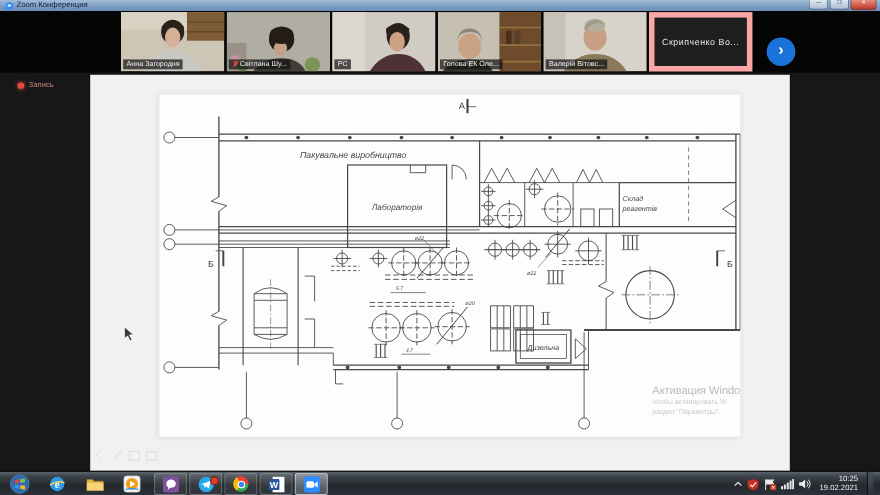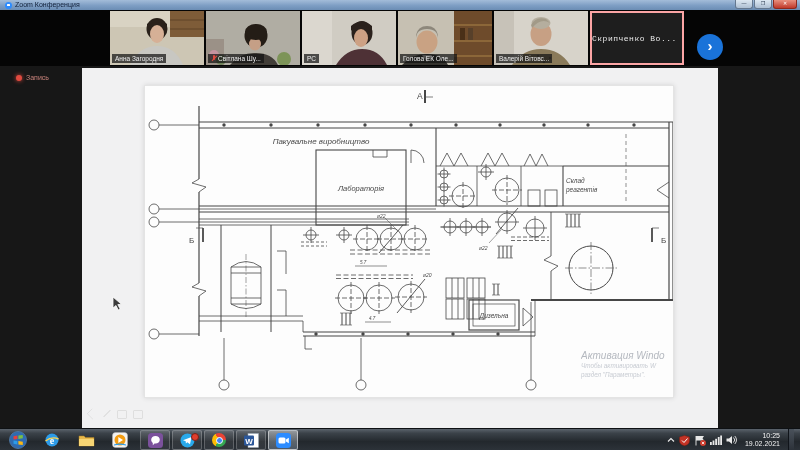--- a/index.html
+++ b/index.html
@@ -21,35 +21,35 @@
   .wbtn.close span{color:#fff;}
   
   .strip{position:absolute;left:0;top:10px;width:800px;height:56px;background:#050505;}
   .tile{position:absolute;top:1px;width:94px;height:54px;background:#222;overflow:hidden;}
   .tile svg{display:block;width:94px;height:54px;}
   .name-tag{position:absolute;left:2px;bottom:2px;background:rgba(20,20,20,.72);color:#efefef;
     font-size:6.5px;line-height:9px;padding:0 3px;white-space:nowrap;display:flex;align-items:center;gap:2px;max-width:86px;overflow:hidden;}
   .mic-off-icon{display:inline-block;width:5px;height:7px;position:relative;flex:0 0 auto;}
   .mic-off-icon:before{content:"";position:absolute;left:1.5px;top:0;width:2px;height:4.5px;background:#e04a3f;border-radius:1px;}
   .mic-off-icon:after{content:"";position:absolute;left:-0.5px;top:2.8px;width:6.5px;height:1px;background:#e04a3f;transform:rotate(-45deg);}
-  .tile.novideo{background:#1e1e1e;border:2px solid #fca5a5;box-sizing:border-box;
-    display:flex;align-items:center;font-family:Liberation Mono, monospace;}
+  .tile.novideo{background:#1e1e1e;border:5px solid #fca5a5;box-sizing:border-box;
+    display:flex;align-items:center;justify-content:center;}
   .tile.novideo .nv-name{color:#e9e9e9;font-size:8px;letter-spacing:.5px;}
   .next-btn{position:absolute;left:697px;top:24px;width:26px;height:26px;border-radius:50%;
     background:#1a73d9;color:#fff;font-size:15px;line-height:24px;text-align:center;font-weight:bold;}
   
   .rec{position:absolute;left:16px;top:74px;display:flex;align-items:center;gap:4px;}
   .rec-dot{width:6px;height:6px;border-radius:50%;background:#e04a3f;box-shadow:0 0 4px #e04a3f;}
   .rec-label{font-size:7px;color:#c9847c;}
   
   .shared{position:absolute;left:82px;top:68px;width:636px;height:360px;background:#f1f1f2;}
   .paper{position:absolute;left:62px;top:17px;width:528px;height:311px;background:#fdfdfd;
     border:1px solid #e4e4e4;box-shadow:0 0 5px rgba(0,0,0,.12);box-sizing:content-box;}
   .paper svg{display:block;}
-  .wm{position:absolute;left:436px;top:264px;width:90px;overflow:hidden;white-space:nowrap;font-style:italic;}
+  .wm{position:absolute;left:448px;top:264px;width:90px;overflow:hidden;white-space:nowrap;}
   .wm .l1{font-size:10px;color:#b4b8bf;}
   .wm .l2,.wm .l3{font-size:6.3px;color:#c7cbd2;line-height:9px;}
   .annot-ghost{position:absolute;left:6px;top:342px;display:flex;gap:6px;opacity:.55;}
   .annot-ghost i{display:block;width:8px;height:7px;border:1px solid #cfcfcf;border-radius:1px;}
   .annot-ghost i.g1{border:none;border-bottom:1px solid #cfcfcf;border-left:1px solid #cfcfcf;transform:rotate(45deg);}
   .annot-ghost i.g2{border:none;background:linear-gradient(135deg,transparent 40%,#d4d4d4 41%,#d4d4d4 55%,transparent 56%);}
   
   .cursor{position:absolute;left:112px;top:296px;}
   
   .taskbar{position:absolute;left:0;bottom:0;width:800px;height:22px;

